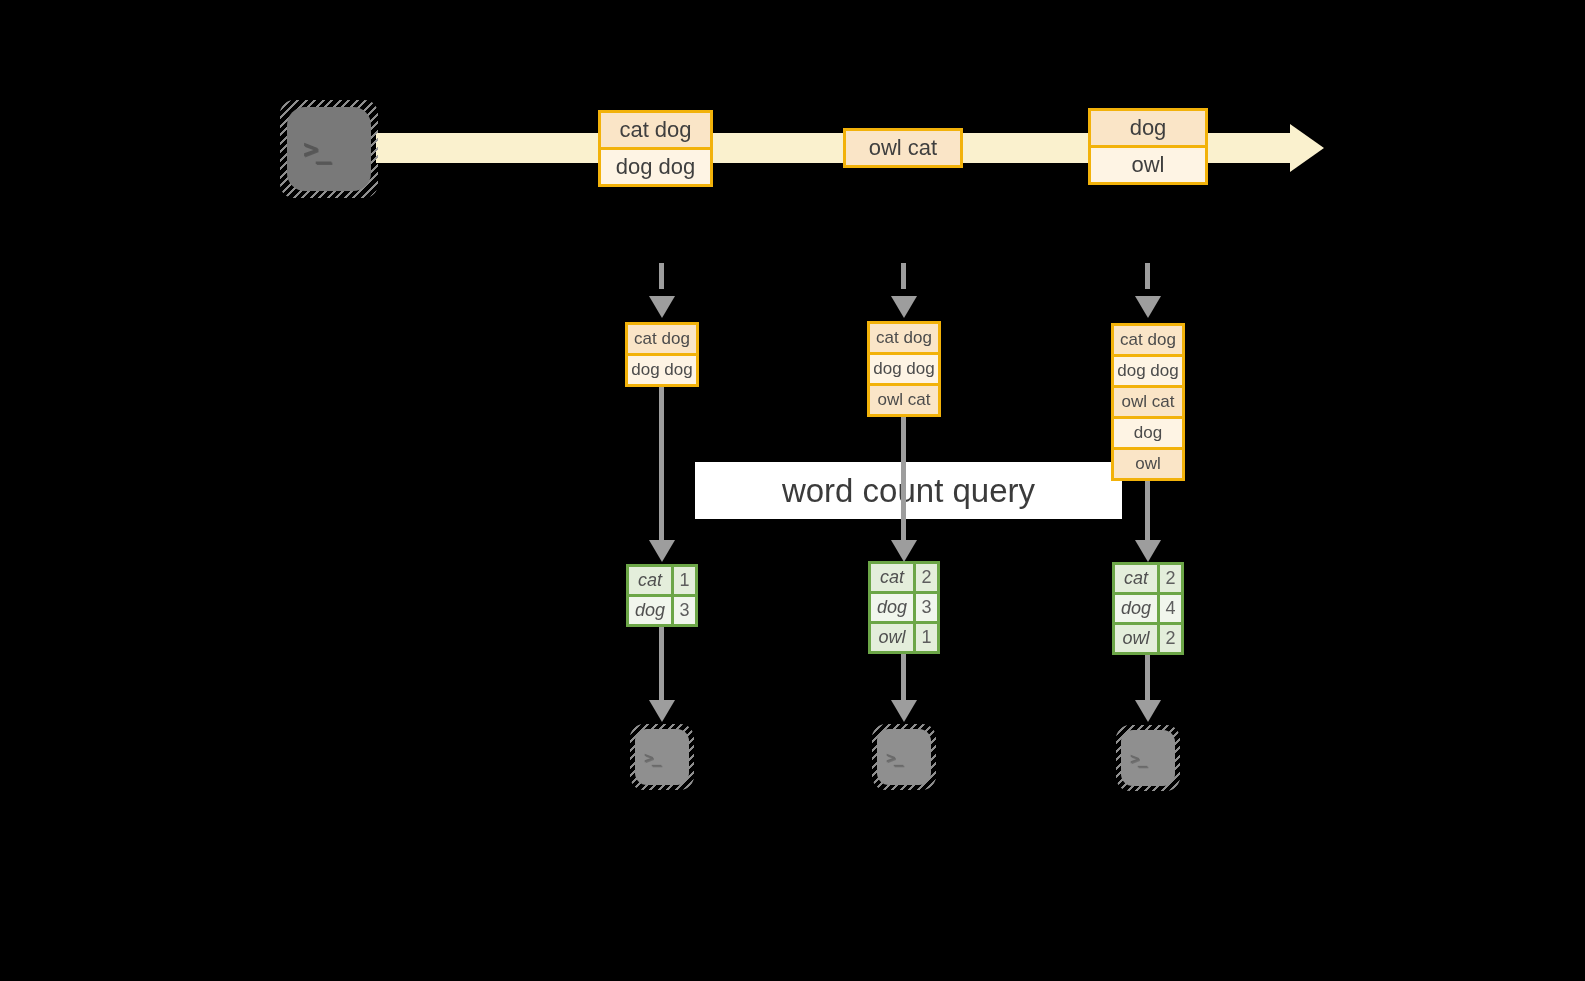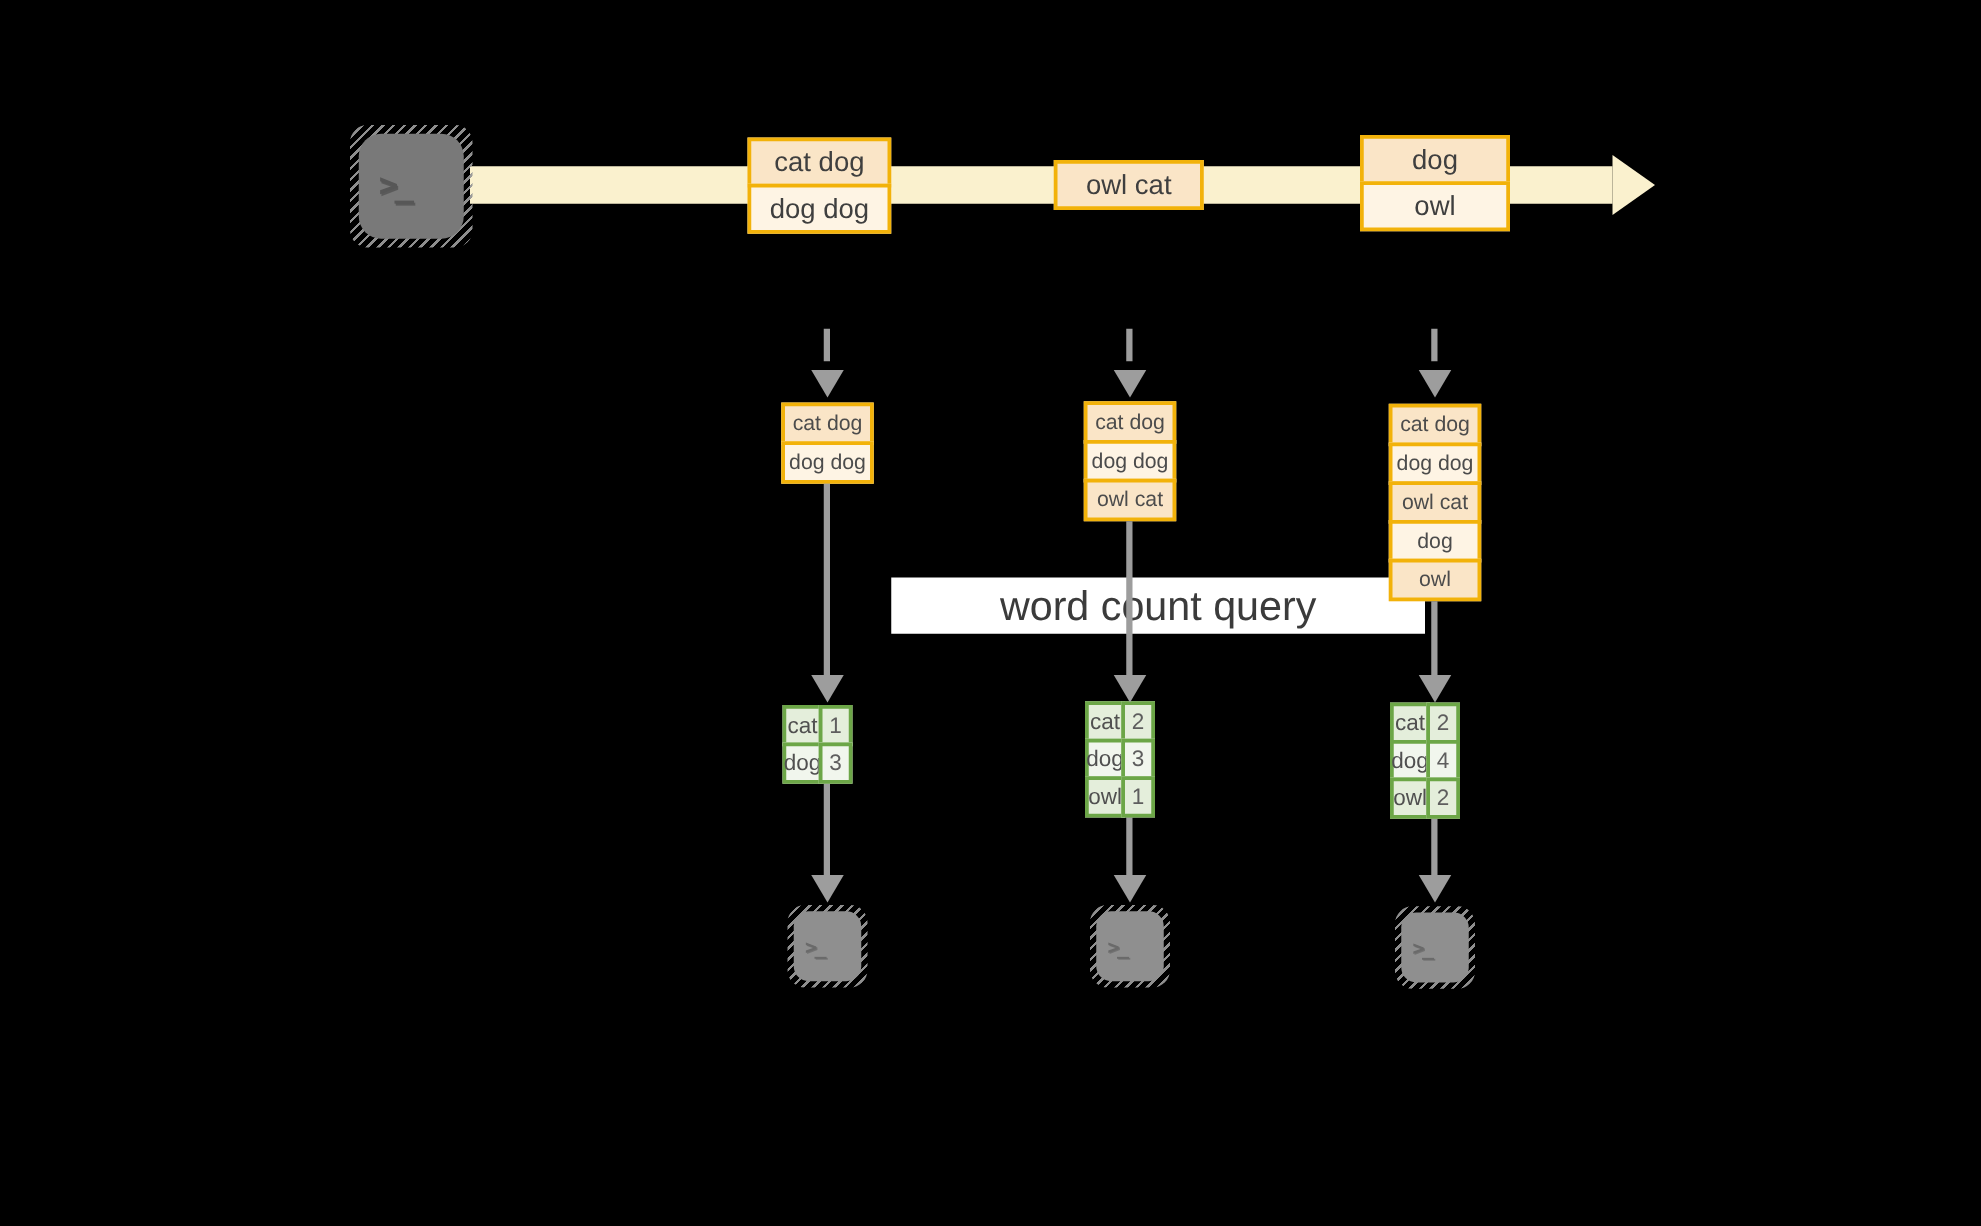--- a/index.html
+++ b/index.html
@@ -30,21 +30,21 @@
   
   .qbox{background:#FFFFFF;display:flex;align-items:center;justify-content:center;
         font-size:33px;color:#3B3B3B;z-index:2;}
 
   
   .gtable{display:flex;flex-direction:column;z-index:1;}
   .grow{display:flex;}
   .grow + .grow{margin-top:-3px;}
   .gcell{box-sizing:border-box;border:3px solid var(--green,#6CA647);height:33px;display:flex;
          align-items:center;justify-content:center;font-size:18px;color:#505050;}
-  .gword{width:32px;}
+  .gword{width:48px;font-style:italic;}
   .gcount{width:27px;margin-left:-3px;color:#5E5E5E;}
   .gfill-a{background:var(--green-light,#E4EEDB);}
   .gfill-b{background:var(--green-lighter,#F1F6ED);}
 
   
   .term{z-index:3;}
   .hatch{position:absolute;inset:0;border-radius:14px;
          background:repeating-linear-gradient(135deg, rgba(150,150,150,.95) 0 2px, transparent 2px 6px);}
   .term-inner{position:absolute;display:flex;align-items:center;justify-content:flex-start;}
   .src .term-inner{inset:7px;border-radius:18px;background:var(--icon-gray,#797979);padding-left:16px;}
@@ -82,21 +82,21 @@
     <div class="ocell fill-b">owl</div>
   </div>
 
   <div class="abs dash" style="left:659px;top:263px;height:26px"></div>
   <div class="abs ahead" style="left:649px;top:296px"></div>
   <div class="abs dash" style="left:901px;top:263px;height:26px"></div>
   <div class="abs ahead" style="left:891px;top:296px"></div>
   <div class="abs dash" style="left:1145px;top:263px;height:26px"></div>
   <div class="abs ahead" style="left:1135px;top:296px"></div>
 
-  <div class="abs qbox" style="left:713px;top:462px;width:427px;height:45px">
+  <div class="abs qbox" style="left:695px;top:462px;width:427px;height:57px">
     <span>word count query</span>
   </div>
 
   <div class="abs obox state" style="left:625px;top:322px;width:74px;z-index:3">
     <div class="ocell fill-a">cat dog</div>
     <div class="ocell fill-b">dog dog</div>
   </div>
   <div class="abs obox state" style="left:867px;top:321px;width:74px;z-index:3">
     <div class="ocell fill-a">cat dog</div>
     <div class="ocell fill-b">dog dog</div>

